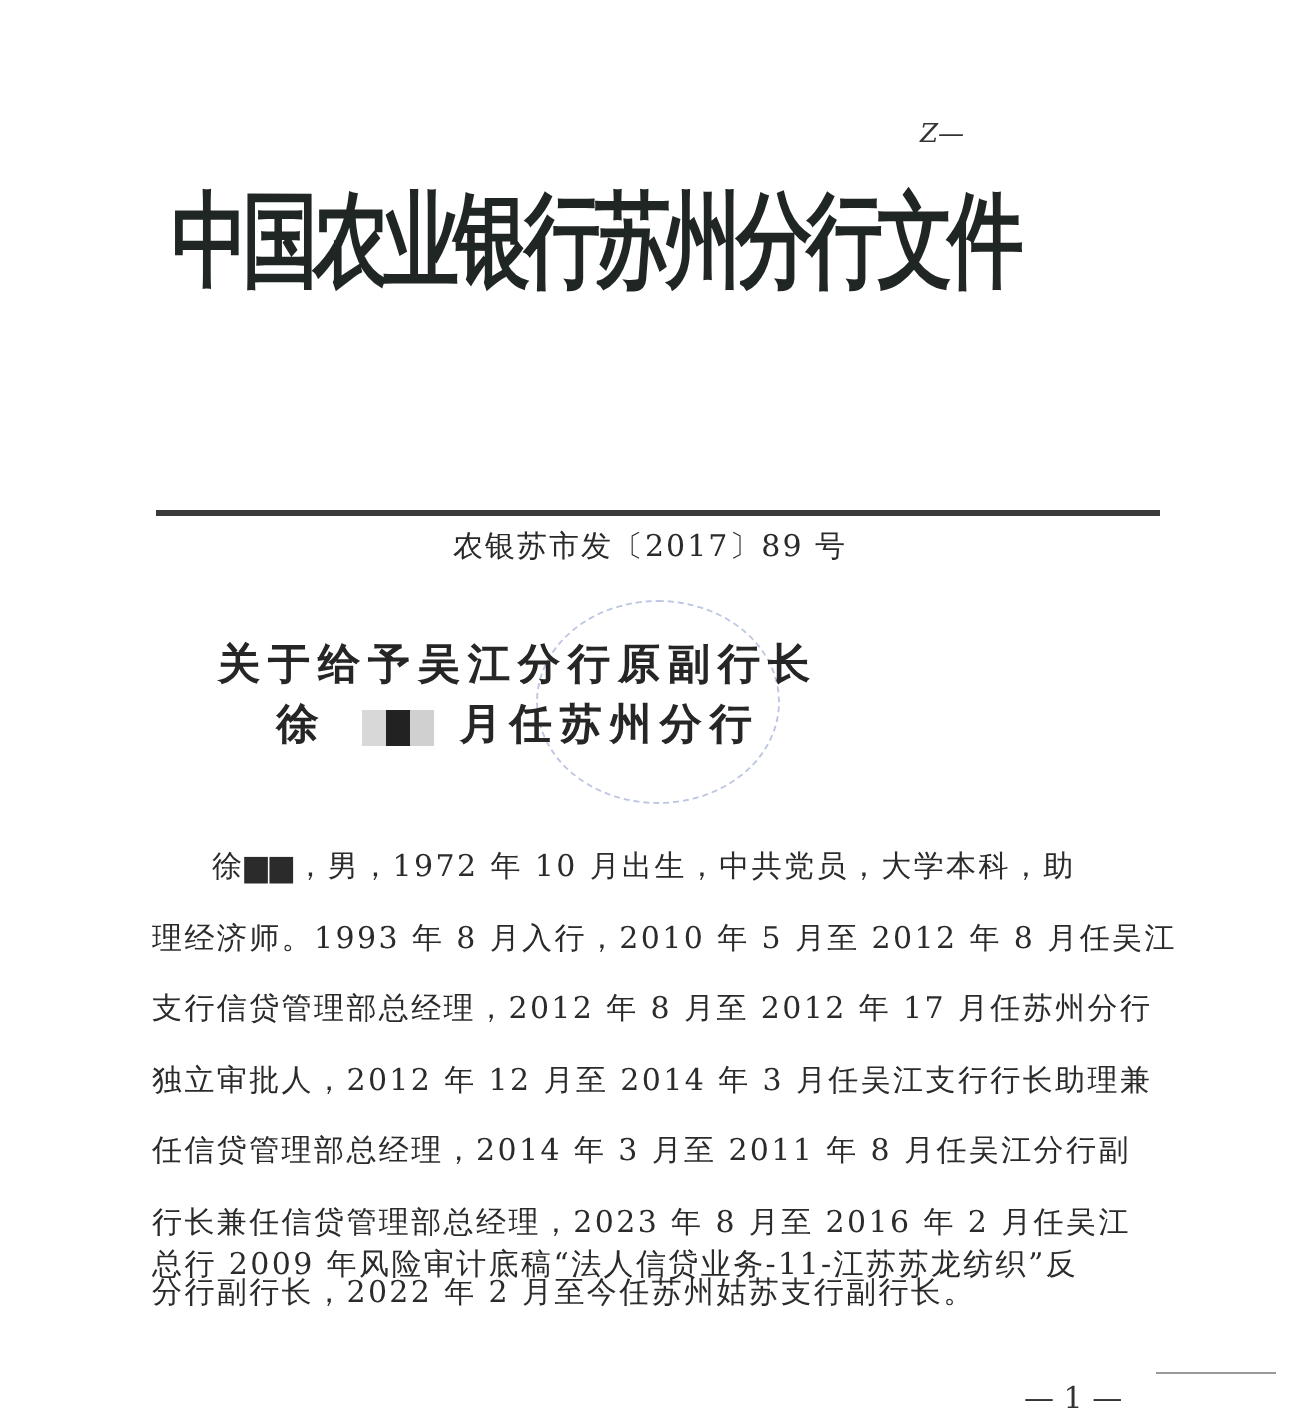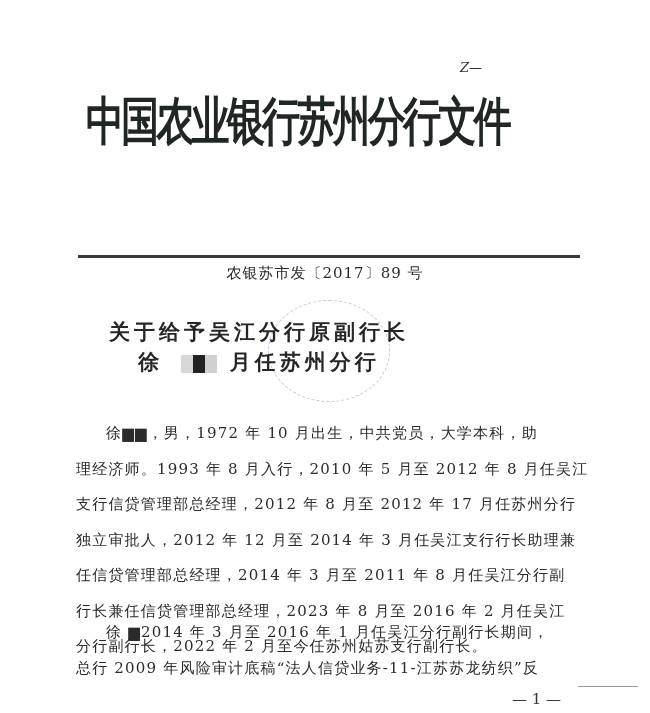--- a/index.html
+++ b/index.html
@@ -84,19 +84,18 @@
     <span class="line indent">徐▆▆，男，1972 年 10 月出生，中共党员，大学本科，助</span>
     <span class="line">理经济师。1993 年 8 月入行，2010 年 5 月至 2012 年 8 月任吴江</span>
     <span class="line">支行信贷管理部总经理，2012 年 8 月至 2012 年 17 月任苏州分行</span>
     <span class="line">独立审批人，2012 年 12 月至 2014 年 3 月任吴江支行行长助理兼</span>
     <span class="line">任信贷管理部总经理，2014 年 3 月至 2011 年 8 月任吴江分行副</span>
     <span class="line">行长兼任信贷管理部总经理，2023 年 8 月至 2016 年 2 月任吴江</span>
     <span class="line">分行副行长，2022 年 2 月至今任苏州姑苏支行副行长。</span>
   </div>
 
   <div class="body-text para2">
-    <span class="line indent">徐  ▆2014 年 3 月至 2016 年 1 月任吴江分行副行长期间，</span>
     <span class="line">总行 2009 年风险审计底稿“法人信贷业务-11-江苏苏龙纺织”反</span>
   </div>
 
   <div class="footer-line"></div>
   <div class="page-number">— 1 —</div>
 </div>
 
 </body></html>

